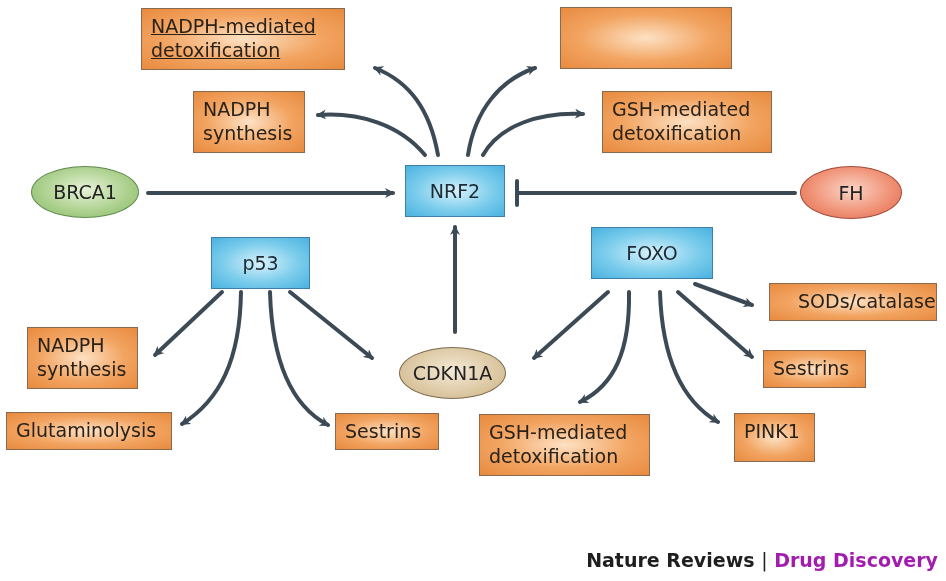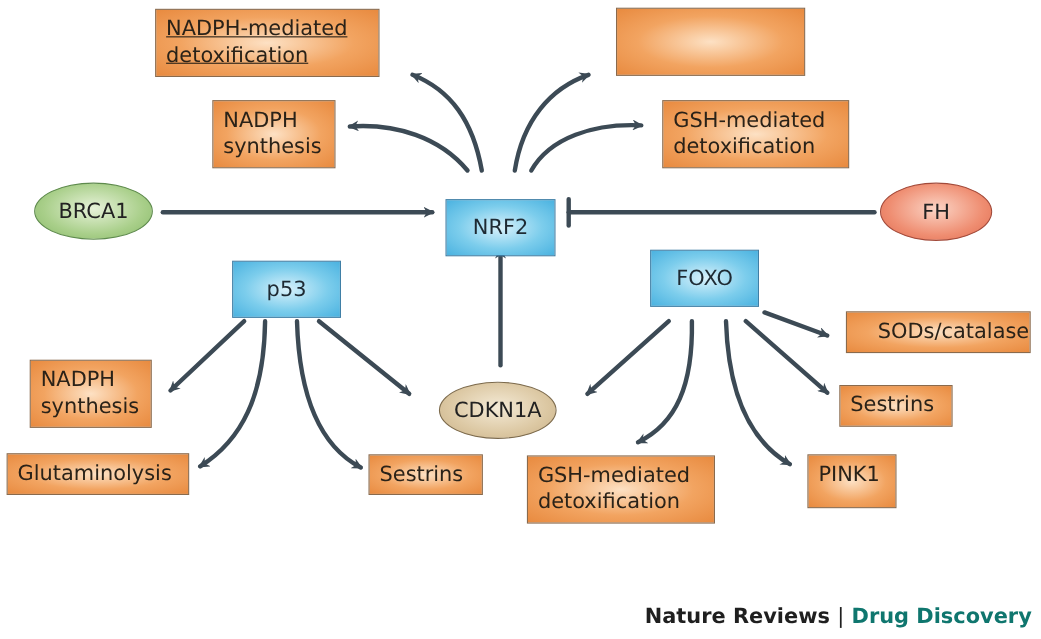--- a/index.html
+++ b/index.html
@@ -13,21 +13,21 @@
           color: #1e2a33; font-size: 19px; display: flex; align-items: center; justify-content: center; }
   .oval { position: absolute; box-sizing: border-box; border-radius: 50%;
           display: flex; align-items: center; justify-content: center; font-size: 19px; color: #222; }
   .green { border: 1.5px solid #5e8a4d; background: radial-gradient(ellipse at 50% 45%, #e7f2d9 0%, #a9cf8a 60%, #86b866 100%); }
   .red { border: 1.5px solid #a24a3a; background: radial-gradient(ellipse at 50% 45%, #fbd4c5 0%, #ef8e72 60%, #e06a4e 100%); }
   .tan { border: 1.5px solid #7c6a4c; background: radial-gradient(ellipse at 50% 45%, #f4ead6 0%, #dcc8a3 60%, #c8b087 100%); }
   svg#arrows { position: absolute; left: 0; top: 0; }
   .footer { position: absolute; right: 8px; bottom: 10px; font-size: 19px; font-weight: bold; }
   .footer .nr { color: #1f1f1f; }
   .footer .sep { color: #1f1f1f; font-weight: normal; }
-  .footer .dd { color: #0f766e; }
+  .footer .dd { color: #a21caf; }
 </style>
 </head>
 <body>
 
 <svg id="arrows" width="946" height="581" viewBox="0 0 946 581">
   <defs>
     <marker id="ah" markerWidth="10" markerHeight="10" refX="8" refY="5" orient="auto" markerUnits="userSpaceOnUse">
       <path d="M0,0 L10,5 L0,10 L3,5 Z" fill="#3c4a55"></path>
     </marker>
   </defs>
@@ -69,30 +69,30 @@
 <div class="box" style="left:560px;top:7px;width:172px;height:62px;">
 </div>
 <div class="box" style="left:602px;top:91px;width:170px;height:62px;">
   <div>GSH-mediated</div>
   <div>detoxification</div>
 </div>
 
 <div class="oval green" style="left:31px;top:166px;width:108px;height:52px;">
   <span>BRCA1</span>
 </div>
-<div class="blue" style="left:405px;top:165px;width:100px;height:52px;margin-top:16px;">
+<div class="blue" style="left:405px;top:165px;width:100px;height:52px;">
   <span>NRF2</span>
 </div>
 <div class="oval red" style="left:800px;top:166px;width:102px;height:53px;">
   <span>FH</span>
 </div>
 <div class="blue" style="left:211px;top:227px;width:99px;height:52px;margin-top:10px;">
   <span>p53</span>
 </div>
-<div class="blue" style="left:591px;top:227px;width:99px;height:52px;">
+<div class="blue" style="left:591px;top:227px;width:122px;height:52px;">
   <span>FOXO</span>
 </div>
 <div class="oval tan" style="left:399px;top:347px;width:107px;height:52px;">
   <span>CDKN1A</span>
 </div>
 
 <div class="box" style="left:27px;top:327px;width:111px;height:62px;">
   <div>NADPH</div>
   <div>synthesis</div>
 </div>

